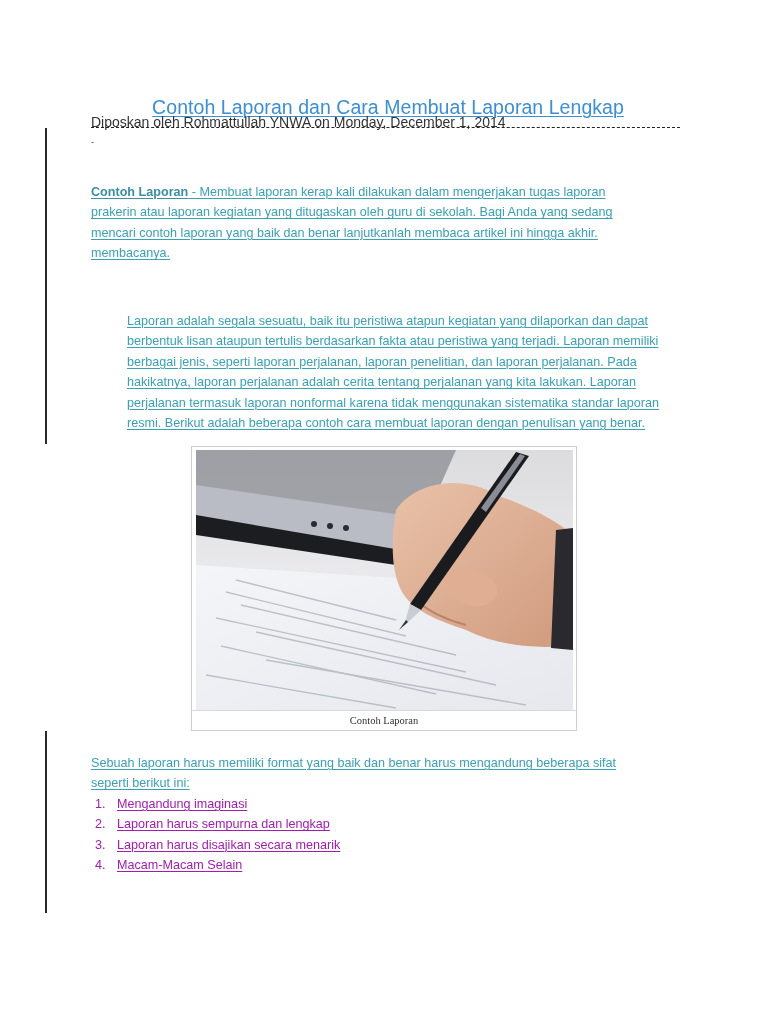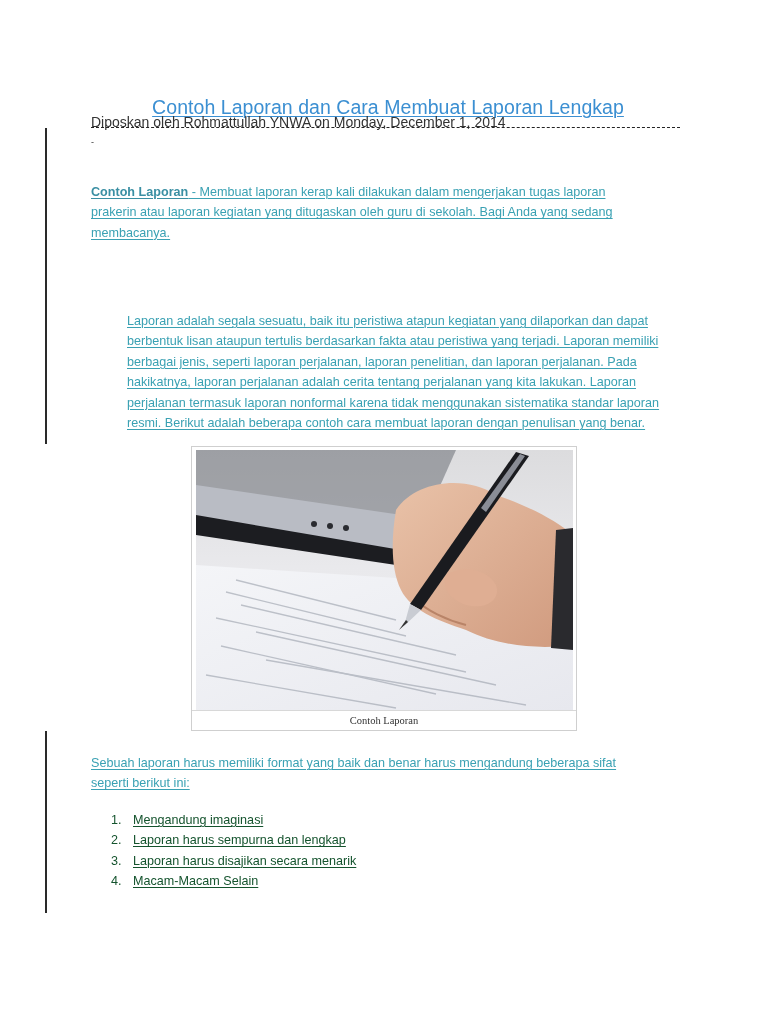--- a/index.html
+++ b/index.html
@@ -117,26 +117,26 @@
       font-family: "Liberation Serif", "DejaVu Serif", serif;
       font-size: 10.5px;
       line-height: 19px;
       color: #333;
     }
 
     .list {
       position: absolute;
       top: 794px;
       left: 95px;
-      margin: 16px;
+      margin: 0;
       padding: 0;
       list-style: none;
       font-size: 12.6px;
       line-height: 20.4px;
-      color: #14532d;
+      color: #a21caf;
     }
     .list li {
       display: block;
       white-space: nowrap;
       text-decoration: underline;
       text-decoration-thickness: 1px;
       text-underline-offset: 2px;
       cursor: pointer;
     }
     .list .num {
@@ -151,20 +151,21 @@
 <div id="bar-2" class="margin-bar"></div>
 
 <h1 class="title">Contoh Laporan dan Cara Membuat Laporan Lengkap</h1>
 <div class="meta">Diposkan oleh Rohmattullah YNWA on Monday, December 1, 2014</div>
 <div class="dash-line"></div>
 <div class="tiny-dash">-</div>
 
 <div id="para-1" class="body-text">
   <span class="line"><a class="lead-strong">Contoh Laporan</a><a> - Membuat laporan kerap kali dilakukan dalam mengerjakan tugas laporan</a></span>
   <span class="line"><a>prakerin atau laporan kegiatan yang ditugaskan oleh guru di sekolah. Bagi Anda yang sedang</a></span>
+  <span class="line"><a>mencari contoh laporan yang baik dan benar lanjutkanlah membaca artikel ini hingga akhir.</a></span>
   <span class="line"><a>membacanya.</a></span>
 </div>
 
 <div id="para-2" class="body-text">
   <span class="line"><a>Laporan adalah segala sesuatu, baik itu peristiwa atapun kegiatan yang dilaporkan dan dapat</a></span>
   <span class="line"><a>berbentuk lisan ataupun tertulis berdasarkan fakta atau peristiwa yang terjadi. Laporan memiliki</a></span>
   <span class="line"><a>berbagai jenis, seperti laporan perjalanan, laporan penelitian, dan laporan perjalanan. Pada</a></span>
   <span class="line"><a>hakikatnya, laporan perjalanan adalah cerita tentang perjalanan yang kita lakukan. Laporan</a></span>
   <span class="line"><a>perjalanan termasuk laporan nonformal karena tidak menggunakan sistematika standar laporan</a></span>
   <span class="line"><a>resmi. Berikut adalah beberapa contoh cara membuat laporan dengan penulisan yang benar.</a></span>

